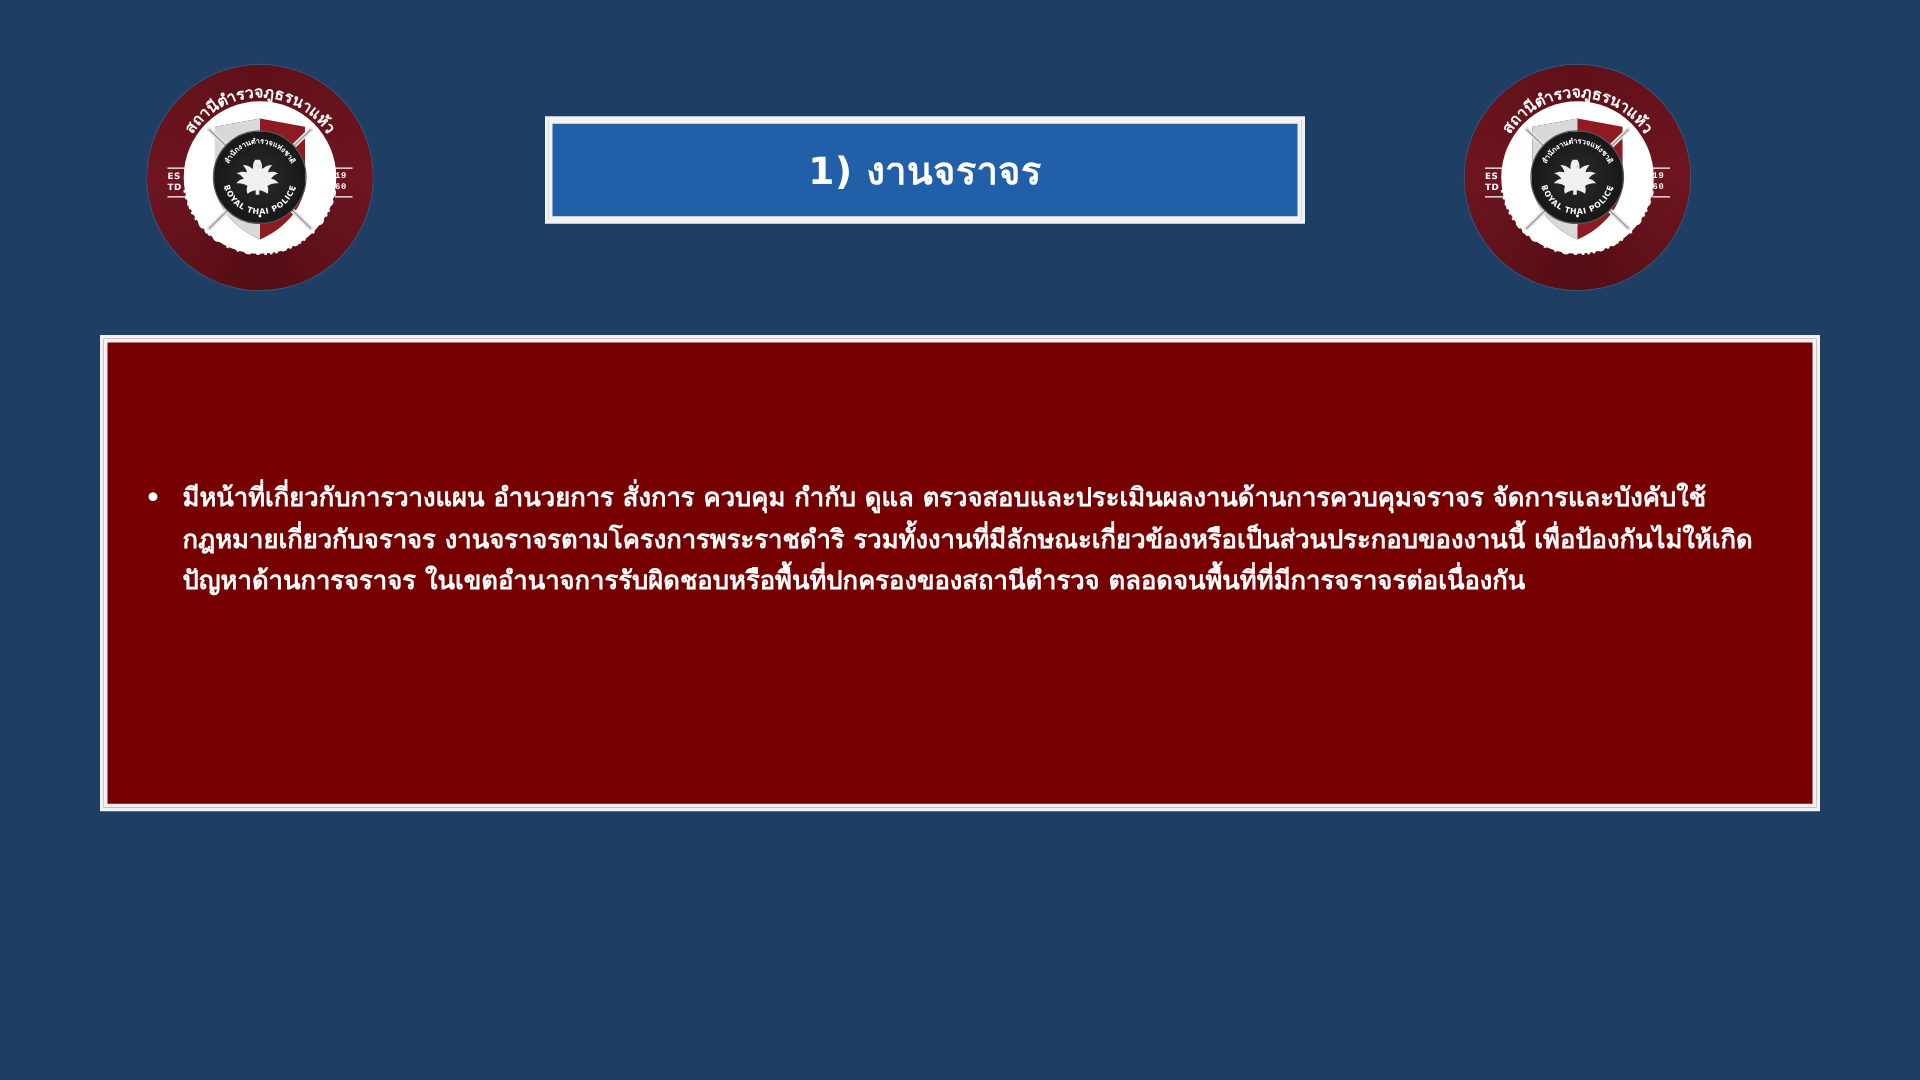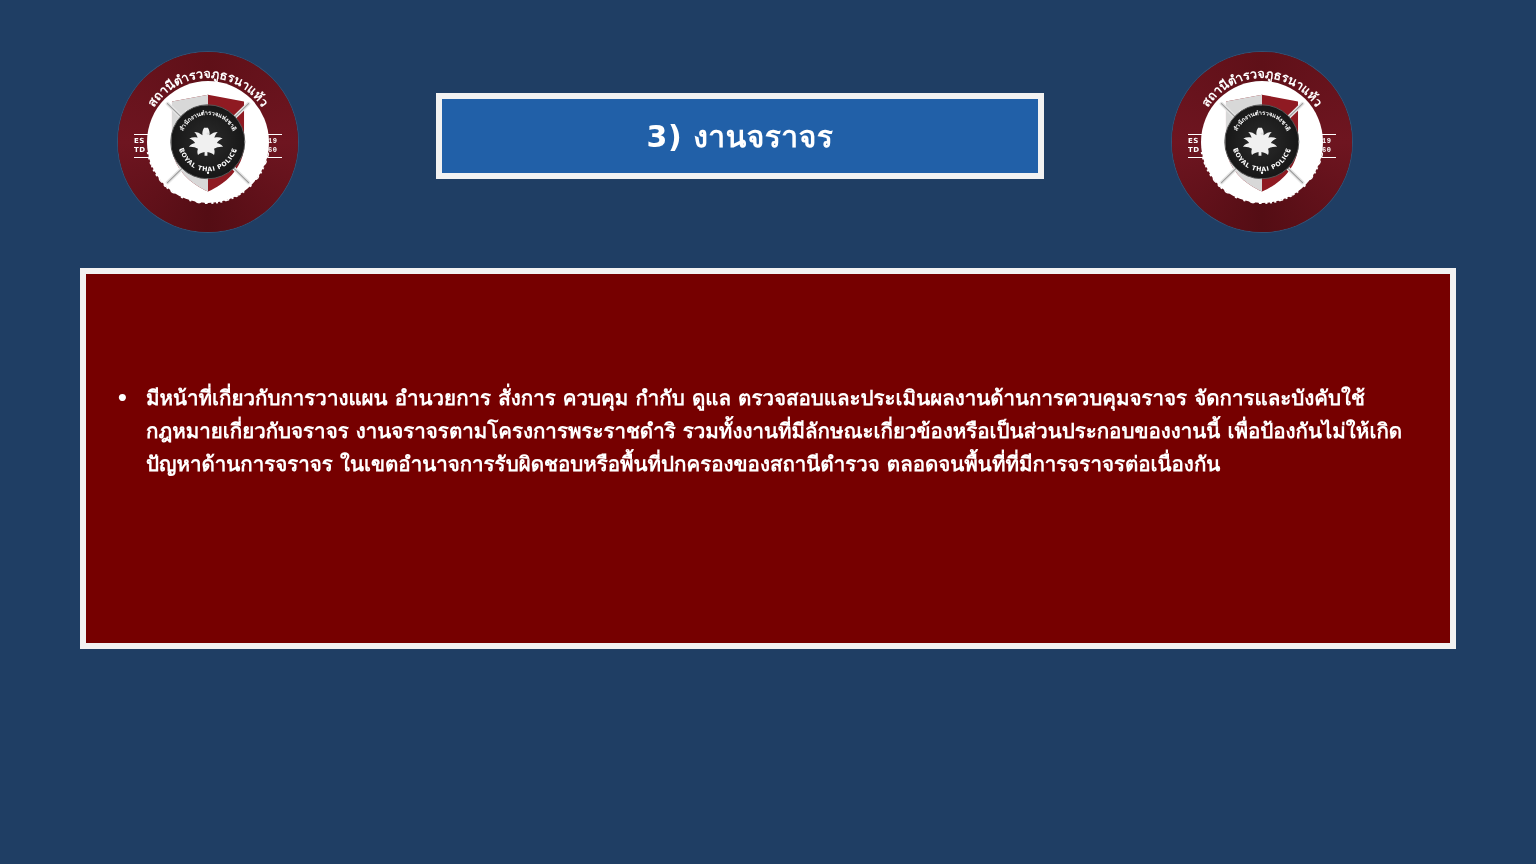--- a/index.html
+++ b/index.html
@@ -348,21 +348,21 @@
           <g fill="#dddddd">
             <circle cx="50" cy="30" r="3"></circle>
           </g>
         </svg>
       </div>
     </div>
   </div>
 
   <div id="title-banner">
     <div id="title-banner-inner">
-      <span id="title-text">3) งานจราจร</span>
+      <span id="title-text">1) งานจราจร</span>
     </div>
   </div>
 
   <div id="body-panel">
     <div id="body-panel-inner">
       <ul id="body-list">
         <li>
           <span class="bullet">•</span>
           <span class="para-text"> มีหน้าที่เกี่ยวกับการวางแผน อำนวยการ สั่งการ ควบคุม กำกับ ดูแล ตรวจสอบและประเมินผลงานด้านการควบคุมจราจร จัดการและบังคับใช้กฎหมายเกี่ยวกับจราจร งานจราจรตามโครงการพระราชดำริ รวมทั้งงานที่มีลักษณะเกี่ยวข้องหรือเป็นส่วนประกอบของงานนี้ เพื่อป้องกันไม่ให้เกิดปัญหาด้านการจราจร ในเขตอำนาจการรับผิดชอบหรือพื้นที่ปกครองของสถานีตำรวจ ตลอดจนพื้นที่ที่มีการจราจรต่อเนื่องกัน</span>
         </li>

